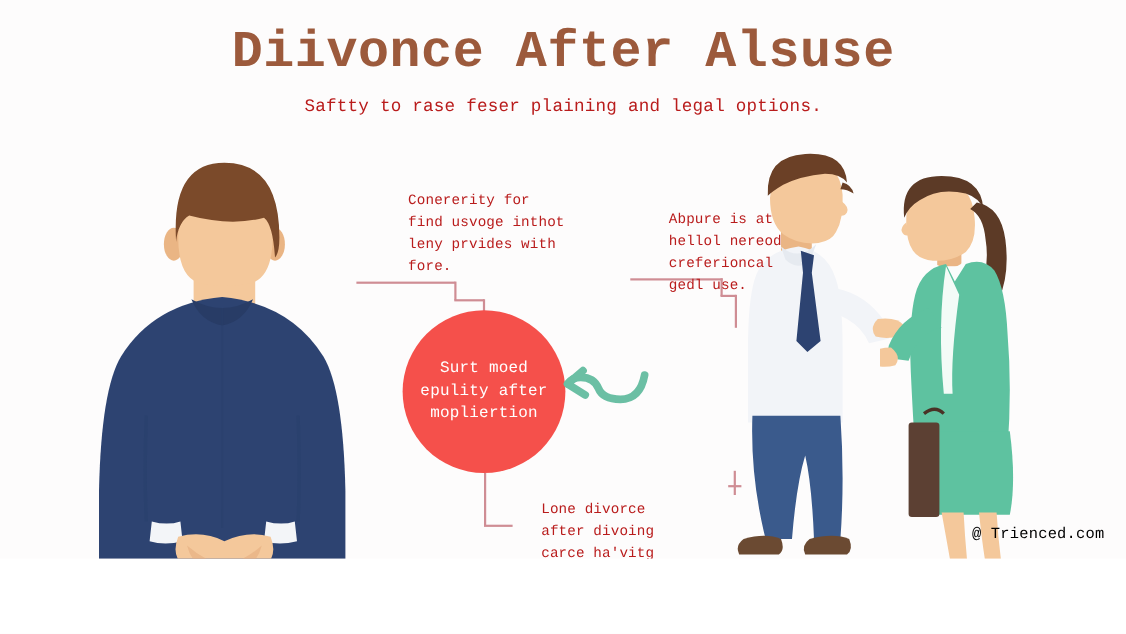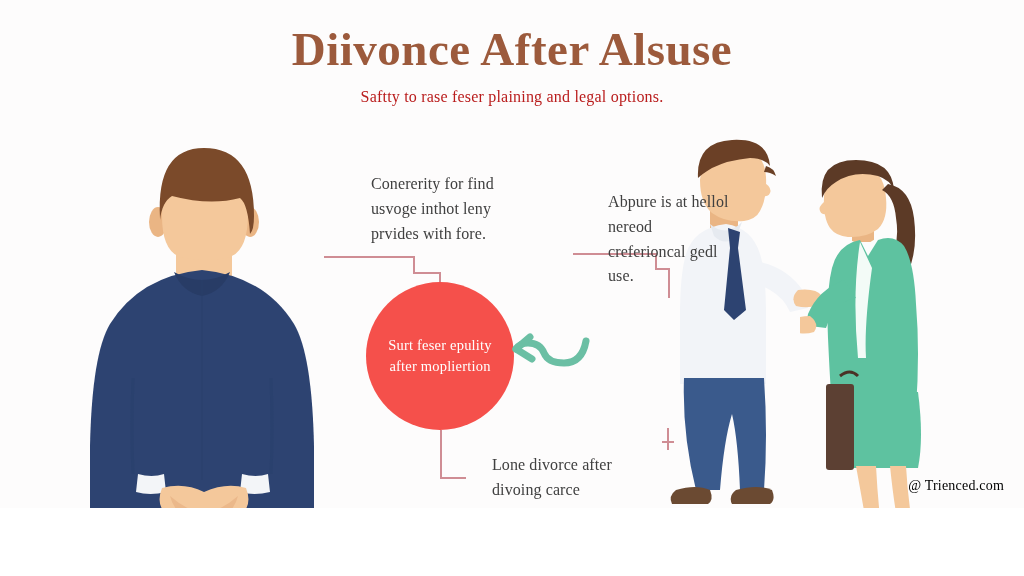--- a/index.html
+++ b/index.html
@@ -6,21 +6,21 @@
     margin: 0;
     padding: 0;
     background: #ffffff;
   }
   #canvas {
     position: relative;
     width: 1024px;
     height: 508px;
     background: #fdfcfc;
     overflow: hidden;
-    font-family: Liberation Serif, serif;
+    font-family: Liberation Mono, monospace;
   }
 
   
   #title {
     position: absolute;
     left: 0;
     top: 22px;
     width: 1024px;
     text-align: center;
     font-size: 47px;
@@ -36,23 +36,23 @@
     width: 1024px;
     text-align: center;
     font-size: 16px;
     color: #b91c1c;
     letter-spacing: 0.2px;
   }
 
   
   .note {
     position: absolute;
-    font-size: 16px;
+    font-size: 13px;
     line-height: 1.55;
-    color: #404040;
+    color: #b91c1c;
     letter-spacing: 0.1px;
   }
   #note-tl { left: 371px; top: 172px; width: 150px; }
   #note-tr { left: 608px; top: 190px; width: 125px; }
   #note-bl { left: 456px; top: 453px; width: 135px; margin-left: 36px; }
   #note-br { left: 611px; top: 447px; width: 115px; }
 
   
   .conn {
     position: absolute;
@@ -223,21 +223,21 @@
   <div class="conn conn-h" style="left:440px; top:477px; width:26px;"></div>
 
   <div class="conn conn-h" style="left:573px; top:253px; width:84px;"></div>
   <div class="conn conn-v" style="left:655px; top:253px; height:16px;"></div>
   <div class="conn conn-h" style="left:655px; top:268px; width:14px;"></div>
   <div class="conn conn-v" style="left:668px; top:268px; height:30px;"></div>
 
   <div class="conn conn-v" style="left:667px; top:428px; height:22px;"></div>
   <div class="conn conn-h" style="left:662px; top:441px; width:12px;"></div>
 
-  <div id="bubble-red" class="bubble">Surt feser epulity after mopliertion</div>
+  <div id="bubble-red" class="bubble">Surt moed epulity after mopliertion</div>
 
   <svg id="mid-arrow" viewBox="0 0 82 54">
     <path d="M74 16 q-4 22 -22 22 q-16 0 -20 -10 q-4 -10 -16 -10 q-8 0 -12 6" stroke="#6bbfa4" stroke-width="7" fill="none" stroke-linecap="round"></path>
     <path d="M18 12 l-14 12 l16 10" stroke="#6bbfa4" stroke-width="7" fill="none" stroke-linecap="round" stroke-linejoin="round"></path>
   </svg>
 
   <div id="note-tl" class="note">Conererity for find usvoge inthot leny prvides with fore.</div>
   <div id="note-tr" class="note">Abpure is at hellol nereod creferioncal gedl use.</div>
   <div id="note-bl" class="note">Lone divorce after divoing carce ha'vitg telvors</div>
 

